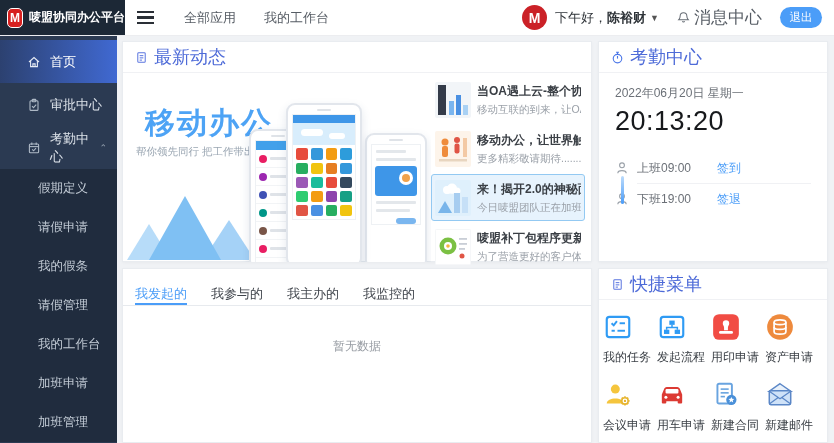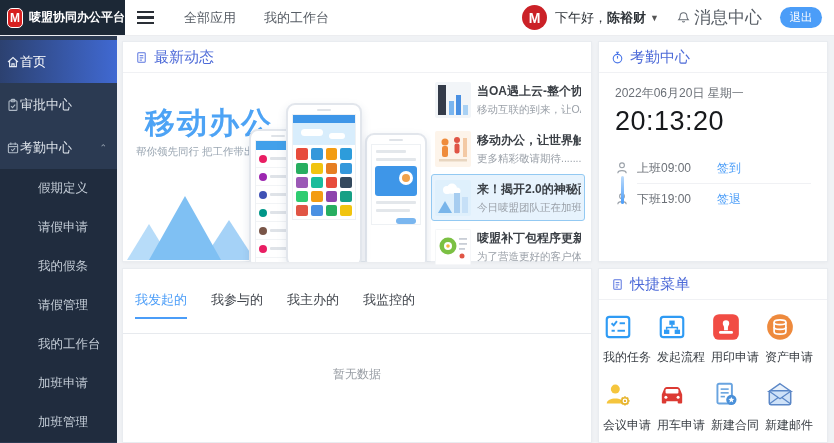--- a/index.html
+++ b/index.html
@@ -25,35 +25,35 @@
   .greet{font-size:13px;color:#2e3338;display:flex;align-items:center;cursor:pointer;}
   .greet b{font-weight:bold;}
   .caret{font-size:9px;color:#555;margin-left:4px;}
   .msg{display:flex;align-items:center;gap:4px;font-size:17px;color:#565c64;margin-left:10px;cursor:pointer;}
   .logout{width:42px;height:21px;border-radius:11px;background:var(--accent,#4b9df8);color:#fff;
     font-size:11.5px;display:flex;align-items:center;justify-content:center;margin-left:10px;cursor:pointer;}
 
   
   .sidebar{position:absolute;left:0;top:35px;bottom:0;width:117px;background:var(--sidebar,#2b3a52);
     overflow:hidden;z-index:10;padding-top:5px;box-sizing:border-box;}
-  .side-item{height:43px;display:flex;align-items:center;padding-left:6px;color:#dde3ea;
+  .side-item{height:43px;display:flex;align-items:center;padding-left:27px;gap:9px;color:#dde3ea;
     font-size:13px;cursor:pointer;}
   .side-item .sicon{width:14px;height:14px;color:#aeb9c6;flex:none;display:flex;}
   .side-item.active{background:linear-gradient(90deg,var(--grad1,#2c4170),var(--grad2,#4069d2));color:#fff;}
   .side-item.active .sicon{color:#e8edf5;}
   .chev{margin-left:auto;margin-right:10px;color:#97a3b1;font-size:9px;}
   .submenu{background:var(--submenu,#202c3e);}
   .sub-item{height:39px;line-height:39px;padding-left:38px;font-size:12.5px;color:#c3ccd6;
     cursor:pointer;white-space:nowrap;}
 
   
   .card{position:absolute;background:#fff;border:1px solid #e9ecf0;box-shadow:0 1px 3px rgba(0,0,0,.03);
     box-sizing:border-box;}
   .card-hd{display:flex;align-items:center;height:30px;padding:0 12px;gap:6px;
-    color:var(--card-title,#4e6bd8);font-size:15px;border-bottom:1px solid #f0f1f4;}
+    color:var(--card-title,#4e6bd8);font-size:18px;border-bottom:1px solid #f0f1f4;}
   .card-hd svg{flex:none;}
   .card-news{left:122px;top:41px;width:470px;height:221px;}
   .card-tabs{left:122px;top:268px;width:470px;height:175px;}
   .card-att{left:598px;top:41px;width:230px;height:221px;}
   .card-qm{left:598px;top:268px;width:230px;height:175px;}
 
   
   .news-bd{display:flex;height:189px;}
   .banner{flex:1;position:relative;overflow:hidden;}
   .banner-title{position:absolute;left:22px;top:30px;font-size:30px;font-weight:bold;
@@ -90,21 +90,21 @@
   .news-list{width:160px;padding:3px 6px 3px 0;box-sizing:border-box;}
   .news-item{display:flex;align-items:center;height:43px;margin-bottom:2px;padding:1px 3px;
     border:1px solid transparent;border-radius:3px;cursor:pointer;overflow:hidden;}
   .news-item.active{background:#e7f3fd;border-color:#93c9f2;}
   .thumb{width:36px;height:36px;flex:none;margin-right:6px;border-radius:2px;overflow:hidden;}
   .news-txt{min-width:0;}
   .news-title{font-size:12px;font-weight:bold;color:#3a3f45;white-space:nowrap;overflow:hidden;}
   .news-sub{font-size:10.5px;color:#9aa0a8;margin-top:3px;white-space:nowrap;overflow:hidden;}
 
   
-  .tabs-row{display:flex;padding:14px 12px;border-bottom:1px solid #e7eaee;height:36px;}
+  .tabs-row{display:flex;padding:0 12px;border-bottom:1px solid #e7eaee;height:36px;align-items:flex-end;}
   .tab{font-size:13px;color:#40454c;margin-right:24px;display:flex;align-items:center;
     border-bottom:2px solid transparent;cursor:pointer;}
   .tab.active{color:var(--accent,#4b9df8);border-bottom-color:var(--accent,#4b9df8);}
   .empty{text-align:center;color:#979ca3;font-size:12px;padding-top:32px;}
 
   
   .att-bd{padding:2px 16px;}
   .att-date{font-size:12px;color:#6b7077;margin:10px 0 4px;}
   .att-time{font-size:27px;color:#17191c;letter-spacing:.5px;margin-bottom:16px;}
   .att-rows{position:relative;}

